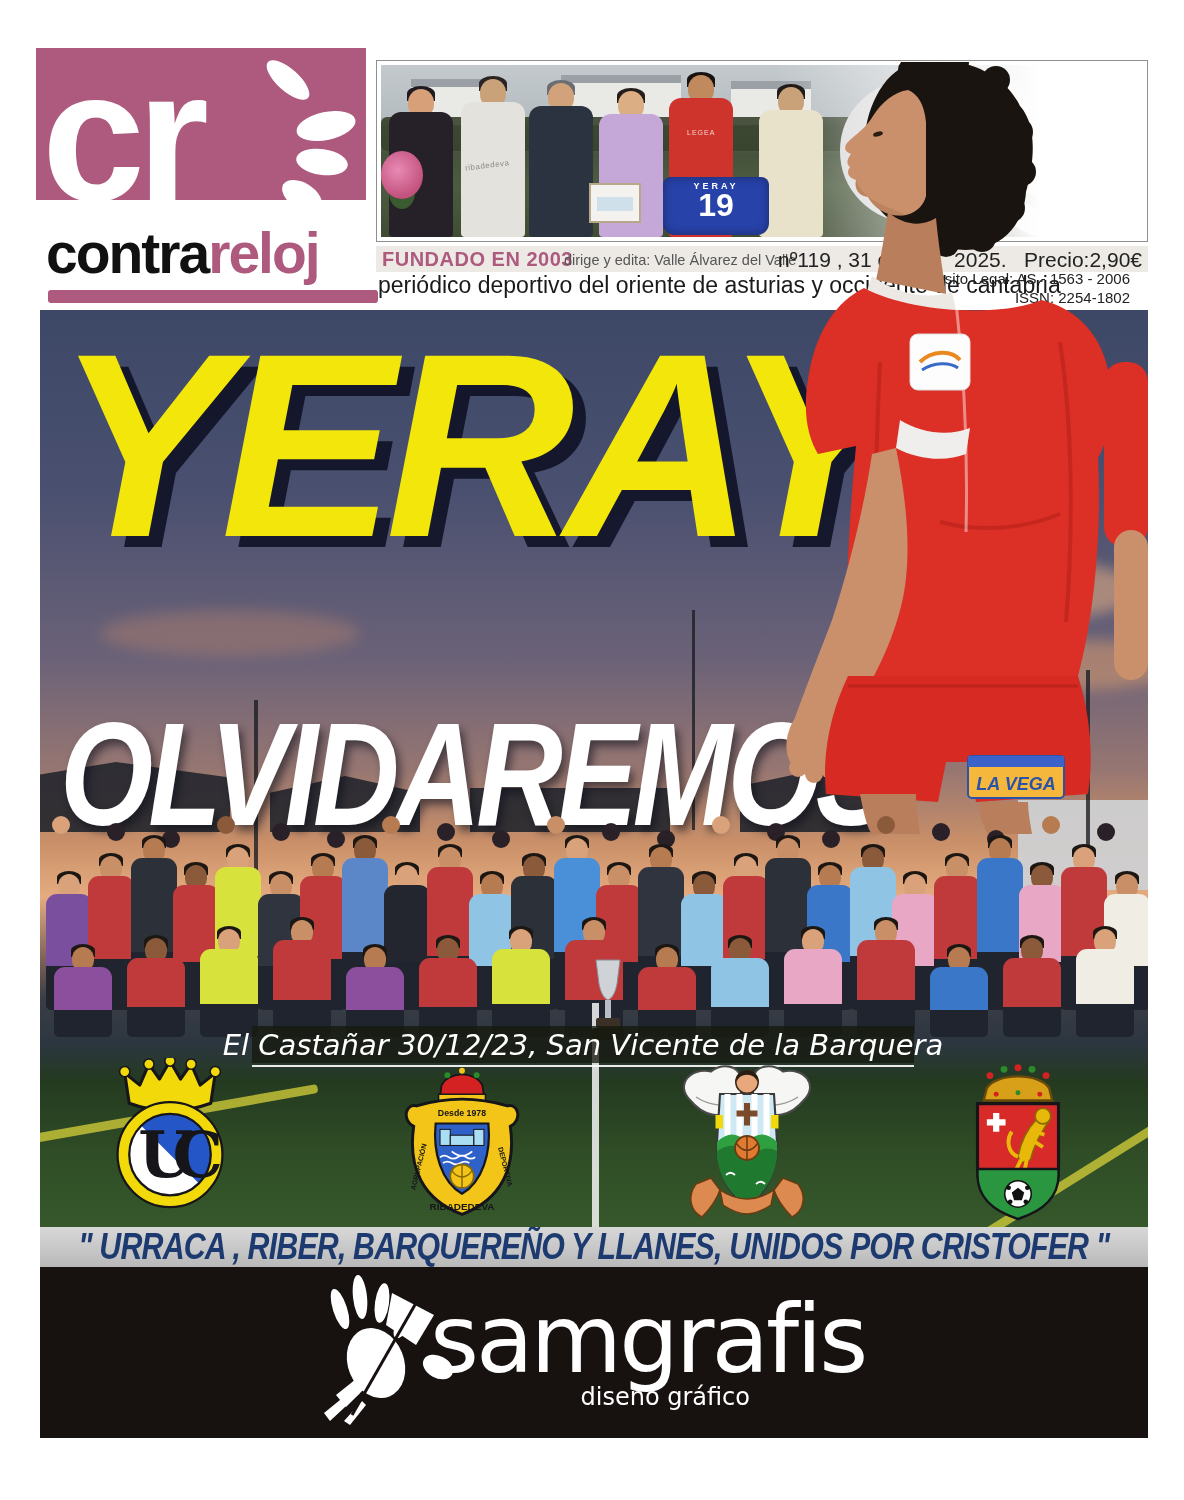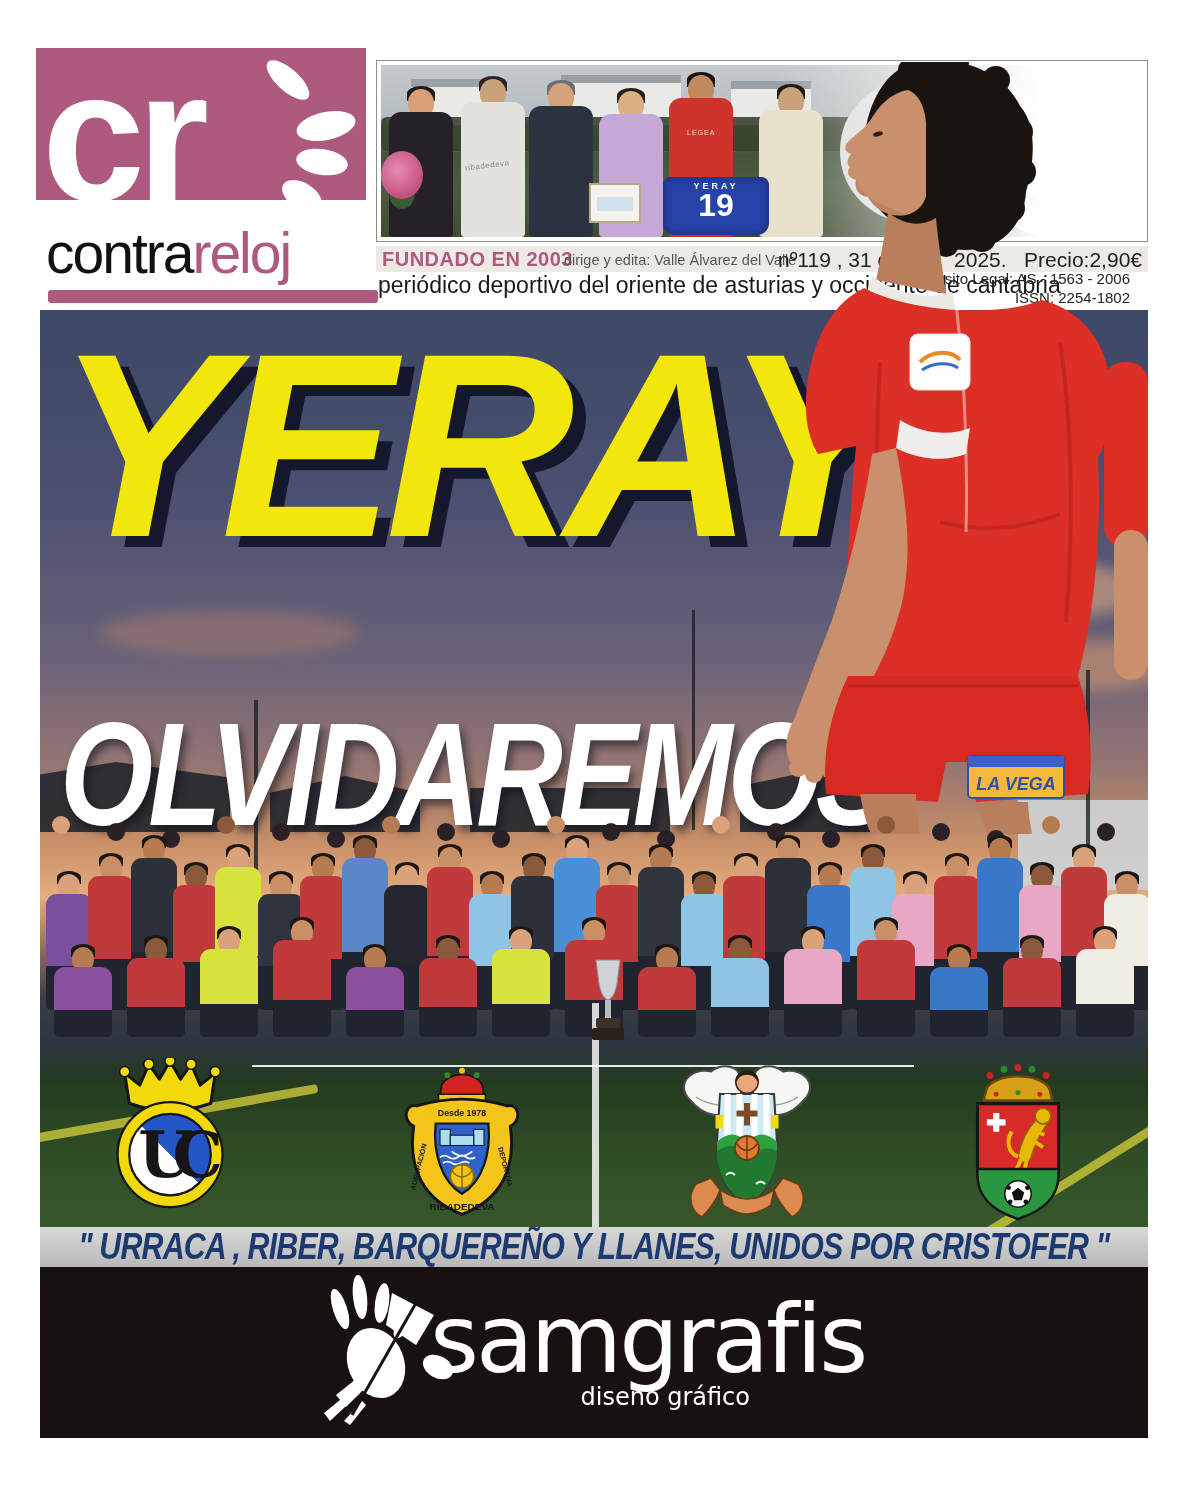--- a/index.html
+++ b/index.html
@@ -5,21 +5,21 @@
   :root{
     --brand:#ad5a7e; --headline-yellow:#f2e60a; --banner-navy:#1d3a70;
     --banner-bg:#c6c6c6; --footer-bg:#171110; --player-red:#dc2f26;
   }
   *{margin:0;padding:0;box-sizing:border-box}
   body{background:#888;font-family:"Liberation Sans",sans-serif}
   .page{position:relative;width:1184px;height:1500px;background:#fff;overflow:hidden;margin:0 auto}
 
   
   .logo-box{position:absolute;left:36px;top:48px;width:330px;height:152px;background:var(--brand)}
-  .wordmark{position:absolute;left:46px;top:220px;font-size:57px;font-weight:normal;letter-spacing:-2px;white-space:nowrap}
+  .wordmark{position:absolute;left:46px;top:220px;font-size:57px;font-weight:bold;letter-spacing:-2px;white-space:nowrap}
   .wordmark .b1{color:#111}
   .wordmark .b2{color:var(--brand)}
   .underbar{position:absolute;left:48px;top:290px;width:330px;height:13px;background:var(--brand);border-radius:3px}
 
   .photo-strip{position:absolute;left:376px;top:60px;width:772px;height:182px;border:1px solid #8f8f8f;background:#fff;padding:4px}
   .strip-photo{position:relative;width:100%;height:100%;overflow:hidden;
     background:linear-gradient(180deg,#c3c9cd 0%,#b6bdc0 30%,#69765c 36%,#46523c 52%,#4d5c40 70%,#3f4c33 100%)}
   .house{position:absolute;background:#e9e9e6;border-top:8px solid #9aa0a6}
   .hedge{position:absolute;left:0;top:52px;width:70%;height:34px;background:#37422d;border-radius:6px;opacity:.9}
   .strip-fade{position:absolute;top:0;bottom:0;left:52%;right:0;background:linear-gradient(90deg,rgba(255,255,255,0),#fff 72%)}
@@ -496,20 +496,23 @@
     <div class="yline" style="left:-20px;top:800px;width:300px;transform:rotate(-10deg)"></div>
     <div class="yline" style="left:880px;top:860px;width:320px;transform:rotate(-32deg)"></div>
 
     <svg class="trophy" width="36" height="84" viewBox="0 0 36 84">
       <path d="M6,2 L30,2 L27,26 C25,36 22,40 18,42 C14,40 11,36 9,26 Z" fill="#cfd3d8" stroke="#8a8f96"></path>
       <rect x="15" y="42" width="6" height="18" fill="#b9bec4"></rect>
       <rect x="6" y="60" width="24" height="10" rx="2" fill="#3a3026"></rect>
       <rect x="2" y="70" width="32" height="12" rx="2" fill="#2a221a"></rect>
     </svg>
 
+    <div class="caption-band">
+      <span>El Castañar 30/12/23, San Vicente de la Barquera</span>
+    </div>
     <div class="caption-line"></div>
 
     <svg class="crest" style="left:62px;top:748px" width="136" height="160" viewBox="0 0 90 106">
       <path d="M18,30 L15,10 L25,18 L31,4 L38,14 L45,2 L52,14 L59,4 L65,18 L75,10 L72,30 Q45,40 18,30 Z" fill="#f2da0a" stroke="#15151a" stroke-width="2" stroke-linejoin="round"></path>
       <circle cx="15" cy="9" r="3.4" fill="#f2da0a" stroke="#15151a"></circle>
         <circle cx="31" cy="4" r="3.4" fill="#f2da0a" stroke="#15151a"></circle>
       <circle cx="45" cy="2" r="3.4" fill="#f2da0a" stroke="#15151a"></circle>
         <circle cx="59" cy="4" r="3.4" fill="#f2da0a" stroke="#15151a"></circle>
       <circle cx="75" cy="9" r="3.4" fill="#f2da0a" stroke="#15151a"></circle>
       <circle cx="45" cy="64" r="34.5" fill="none" stroke="#15151a" stroke-width="2"></circle>

